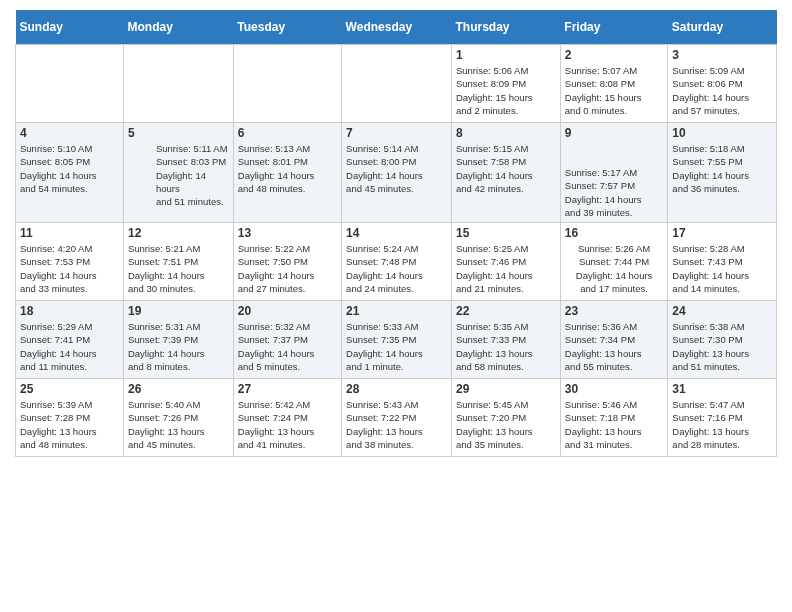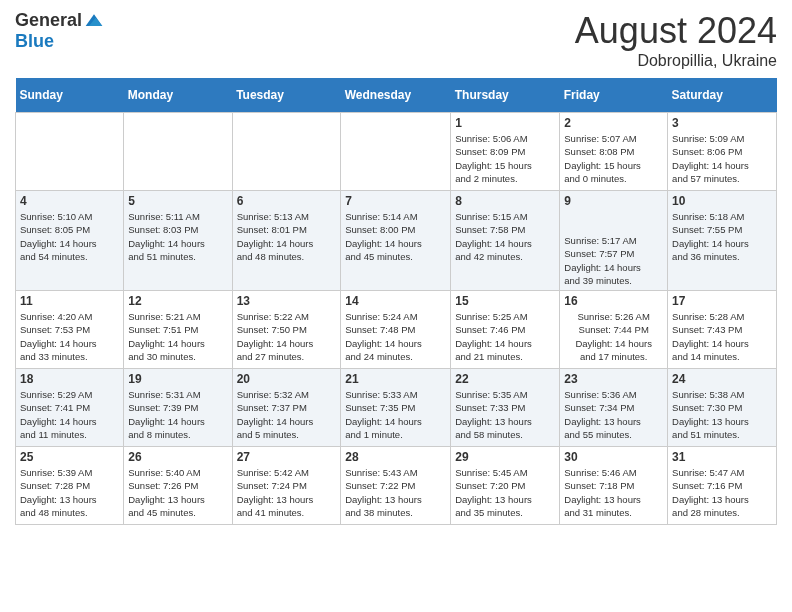--- a/index.html
+++ b/index.html
@@ -100,38 +100,20 @@
       background-color: #ffffff;
     }
     .calendar-table thead tr th {
       background-color: #2e7abf;
     }
   </style>
 </head>
 <body>
 
 <div class="page">
-  <div class="header">
-    <div class="logo">
-      <div class="logo-text">
-        <span class="logo-general">General</span>
-        <svg class="logo-icon" viewBox="0 0 24 24">
-          <polygon points="2,18 12,4 22,18" fill="#1a7abf"></polygon>
-          <polygon points="6,18 14,8 22,18" fill="#2e9ad0" opacity="0.7"></polygon>
-        </svg>
-      </div>
-      <div>
-        <span class="logo-blue">Blue</span>
-      </div>
-    </div>
-    <div class="title-section">
-      <div class="month-title">August 2024</div>
-      <div class="location">Dobropillia, Ukraine</div>
-    </div>
-  </div>
 
   <table class="calendar-table">
     <thead>
       <tr>
         <th>Sunday</th>
         <th>Monday</th>
         <th>Tuesday</th>
         <th>Wednesday</th>
         <th>Thursday</th>
         <th>Friday</th>
@@ -169,21 +151,21 @@
         <tr>
           <td>
             <span class="day-number">4</span>
             <div class="day-info" style="white-space: pre-line;">Sunrise: 5:10 AM
 Sunset: 8:05 PM
 Daylight: 14 hours
 and 54 minutes.</div>
           </td>
           <td>
             <span class="day-number">5</span>
-            <div class="day-info" style="white-space: pre-line;">Sunrise: 5:11 AM
+            <div class="day-info" style="white-space: pre-line; margin-left: 28px;">Sunrise: 5:11 AM
 Sunset: 8:03 PM
 Daylight: 14 hours
 and 51 minutes.</div>
           </td>
           <td>
             <span class="day-number">6</span>
             <div class="day-info" style="white-space: pre-line;">Sunrise: 5:13 AM
 Sunset: 8:01 PM
 Daylight: 14 hours
 and 48 minutes.</div>

